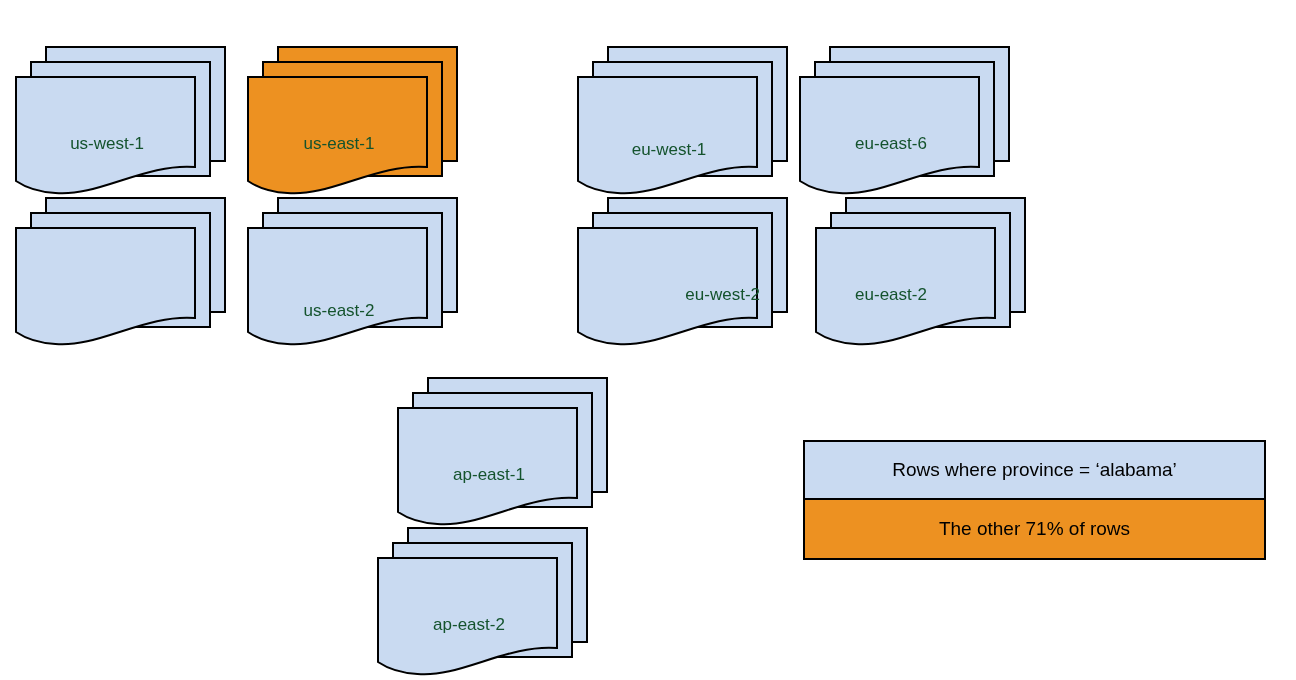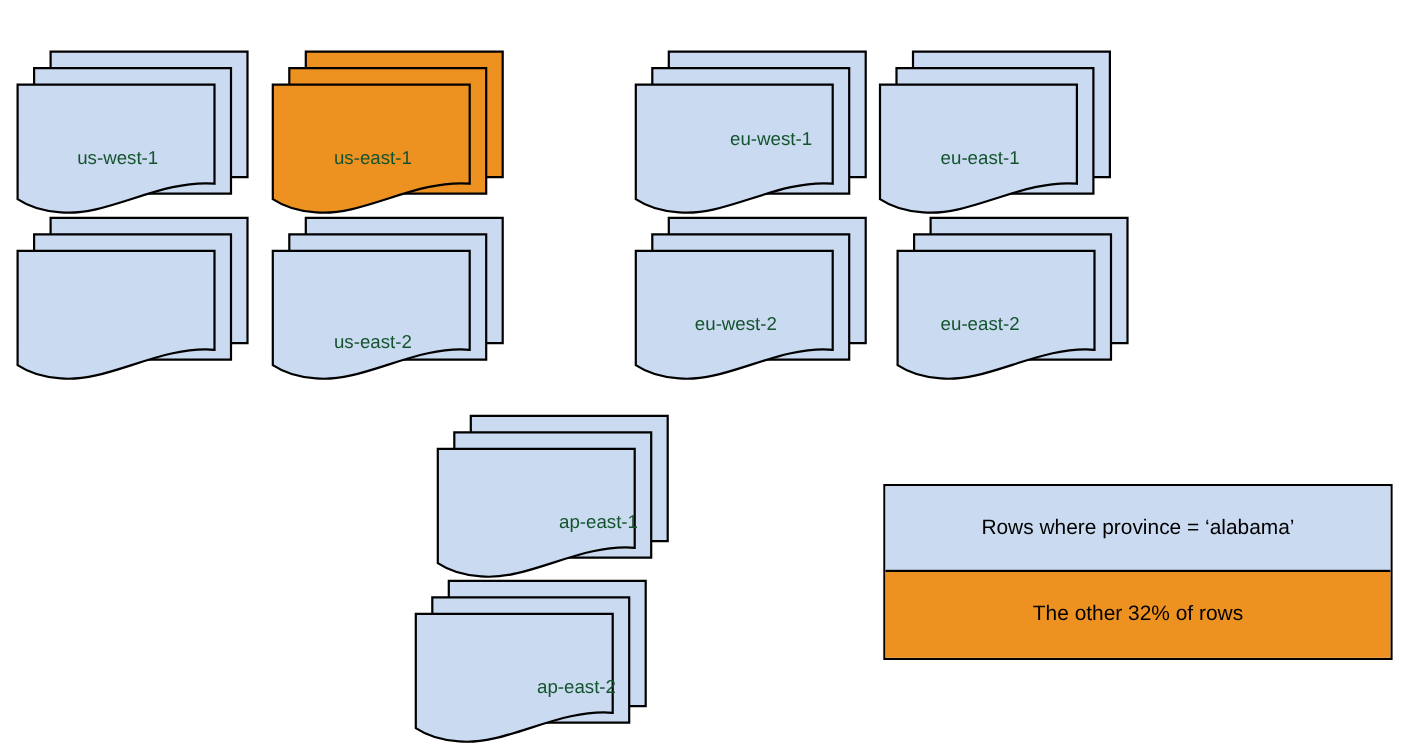--- a/index.html
+++ b/index.html
@@ -45,21 +45,21 @@
     font-family: "Liberation Sans", sans-serif;
     white-space: nowrap;
   }
 
   
   #legend {
     position: absolute;
     left: 803px;
     top: 440px;
     width: 463px;
-    height: 160px;
+    height: 120px;
     border: 2px solid #000000;
     box-sizing: border-box;
   }
   .legend-row {
     height: 50%;
     box-sizing: border-box;
     display: flex;
     align-items: center;
     justify-content: center;
     font-size: 19px;
@@ -107,35 +107,35 @@
         <g transform="translate(30,0)">
           <path d="M 0 0 L 179 0 L 179 114 L 0 114 Z" fill="#C9DAF1" stroke="#000000" stroke-width="2" stroke-linejoin="miter"></path>
         </g>
         <g transform="translate(15,15)">
           <path d="M 0 0 L 179 0 L 179 114 L 0 114 Z" fill="#C9DAF1" stroke="#000000" stroke-width="2" stroke-linejoin="miter"></path>
         </g>
         <g transform="translate(0,30)">
           <path d="M 0 0 L 179 0 L 179 90 C 128.88 86 82.34 120 39.38 116 C 21.48 115 8.950000000000001 110 0 104 Z" fill="#C9DAF1" stroke="#000000" stroke-width="2" stroke-linejoin="miter"></path>
         </g>
       </svg>
-      <div class="doc-label" style="top: 70px; margin-left: 32px;">eu-west-1</div>
+      <div class="doc-label" style="top: 93px;">eu-west-1</div>
     </div>
     <div class="doc-stack" style="left: 800px; top: 47px;">
       <svg viewBox="0 0 230 165">
         <g transform="translate(30,0)">
           <path d="M 0 0 L 179 0 L 179 114 L 0 114 Z" fill="#C9DAF1" stroke="#000000" stroke-width="2" stroke-linejoin="miter"></path>
         </g>
         <g transform="translate(15,15)">
           <path d="M 0 0 L 179 0 L 179 114 L 0 114 Z" fill="#C9DAF1" stroke="#000000" stroke-width="2" stroke-linejoin="miter"></path>
         </g>
         <g transform="translate(0,30)">
           <path d="M 0 0 L 179 0 L 179 90 C 128.88 86 82.34 120 39.38 116 C 21.48 115 8.950000000000001 110 0 104 Z" fill="#C9DAF1" stroke="#000000" stroke-width="2" stroke-linejoin="miter"></path>
         </g>
       </svg>
-      <div class="doc-label" style="top: 87px;">eu-east-1</div>
+      <div class="doc-label" style="top: 87px;">eu-east-6</div>
     </div>
     <div class="doc-stack" style="left: 16px; top: 198px;">
       <svg viewBox="0 0 230 165">
         <g transform="translate(30,0)">
           <path d="M 0 0 L 179 0 L 179 114 L 0 114 Z" fill="#C9DAF1" stroke="#000000" stroke-width="2" stroke-linejoin="miter"></path>
         </g>
         <g transform="translate(15,15)">
           <path d="M 0 0 L 179 0 L 179 114 L 0 114 Z" fill="#C9DAF1" stroke="#000000" stroke-width="2" stroke-linejoin="miter"></path>
         </g>
         <g transform="translate(0,30)">
@@ -162,21 +162,21 @@
         <g transform="translate(30,0)">
           <path d="M 0 0 L 179 0 L 179 114 L 0 114 Z" fill="#C9DAF1" stroke="#000000" stroke-width="2" stroke-linejoin="miter"></path>
         </g>
         <g transform="translate(15,15)">
           <path d="M 0 0 L 179 0 L 179 114 L 0 114 Z" fill="#C9DAF1" stroke="#000000" stroke-width="2" stroke-linejoin="miter"></path>
         </g>
         <g transform="translate(0,30)">
           <path d="M 0 0 L 179 0 L 179 90 C 128.88 86 82.34 120 39.38 116 C 21.48 115 8.950000000000001 110 0 104 Z" fill="#C9DAF1" stroke="#000000" stroke-width="2" stroke-linejoin="miter"></path>
         </g>
       </svg>
-      <div class="doc-label" style="top: 87px;">eu-west-2</div>
+      <div class="doc-label" style="top: 87px; text-align: right;">eu-west-2</div>
     </div>
     <div class="doc-stack" style="left: 800px; top: 198px; padding-left: 16px;">
       <svg viewBox="0 0 230 165">
         <g transform="translate(30,0)">
           <path d="M 0 0 L 179 0 L 179 114 L 0 114 Z" fill="#C9DAF1" stroke="#000000" stroke-width="2" stroke-linejoin="miter"></path>
         </g>
         <g transform="translate(15,15)">
           <path d="M 0 0 L 179 0 L 179 114 L 0 114 Z" fill="#C9DAF1" stroke="#000000" stroke-width="2" stroke-linejoin="miter"></path>
         </g>
         <g transform="translate(0,30)">
@@ -190,38 +190,38 @@
         <g transform="translate(30,0)">
           <path d="M 0 0 L 179 0 L 179 114 L 0 114 Z" fill="#C9DAF1" stroke="#000000" stroke-width="2" stroke-linejoin="miter"></path>
         </g>
         <g transform="translate(15,15)">
           <path d="M 0 0 L 179 0 L 179 114 L 0 114 Z" fill="#C9DAF1" stroke="#000000" stroke-width="2" stroke-linejoin="miter"></path>
         </g>
         <g transform="translate(0,30)">
           <path d="M 0 0 L 179 0 L 179 90 C 128.88 86 82.34 120 39.38 116 C 21.48 115 8.950000000000001 110 0 104 Z" fill="#C9DAF1" stroke="#000000" stroke-width="2" stroke-linejoin="miter"></path>
         </g>
       </svg>
-      <div class="doc-label" style="top: 87px; text-align: right;">ap-east-1</div>
+      <div class="doc-label" style="top: 87px;">ap-east-1</div>
     </div>
     <div class="doc-stack" style="left: 378px; top: 528px;">
       <svg viewBox="0 0 230 165">
         <g transform="translate(30,0)">
           <path d="M 0 0 L 179 0 L 179 114 L 0 114 Z" fill="#C9DAF1" stroke="#000000" stroke-width="2" stroke-linejoin="miter"></path>
         </g>
         <g transform="translate(15,15)">
           <path d="M 0 0 L 179 0 L 179 114 L 0 114 Z" fill="#C9DAF1" stroke="#000000" stroke-width="2" stroke-linejoin="miter"></path>
         </g>
         <g transform="translate(0,30)">
           <path d="M 0 0 L 179 0 L 179 90 C 128.88 86 82.34 120 39.38 116 C 21.48 115 8.950000000000001 110 0 104 Z" fill="#C9DAF1" stroke="#000000" stroke-width="2" stroke-linejoin="miter"></path>
         </g>
       </svg>
-      <div class="doc-label" style="top: 87px; text-align: right;">ap-east-2</div>
+      <div class="doc-label" style="top: 87px;">ap-east-2</div>
     </div>
   </div>
 
 <div id="legend">
   <div class="legend-row top" style="background: rgb(201, 218, 241);">
     <span>Rows where province = ‘alabama’</span>
   </div>
   <div class="legend-row bottom" style="background: rgb(237, 145, 33);">
-    <span>The other 32% of rows</span>
+    <span>The other 71% of rows</span>
   </div>
 </div>
 
 </body></html>

